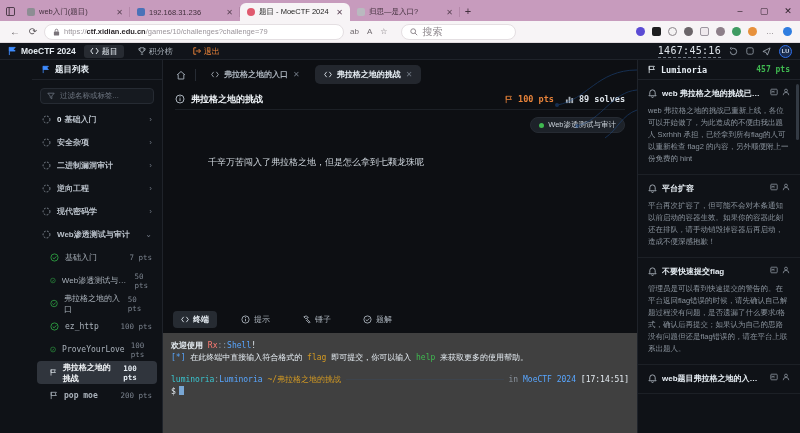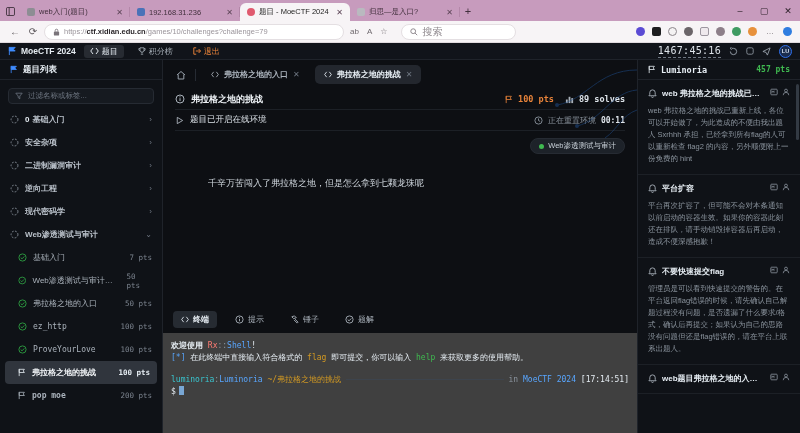--- a/index.html
+++ b/index.html
@@ -36,21 +36,21 @@
   .navitem { display:flex; align-items:center; gap:3px; font-size:8px; color:#aab2bb; padding:1px 6px; border-radius:3px; }
   .navitem.active { background:#272b32; color:#e6edf3; }
   .navitem.danger { color:#e8833a; }
   .hdr-right { margin-left:auto; display:flex; align-items:center; gap:8px; }
   .timer { font-size:10px; color:#dde3e9; border-bottom:1px dashed #6e7681; padding-bottom:1px; letter-spacing:.3px; }
   .hicon { color:#9aa3ad; display:flex; }
   .avatar { width:13px; height:13px; border-radius:50%; border:1.5px solid #2f6feb; background:#1b2d4f; color:#dbe6f5; font-size:5.5px; font-weight:bold; display:flex; align-items:center; justify-content:center; }
 
   
   .app-body { display:flex; height:373px; }
-  .left { width:163px; border-right:1px solid #1f232a; background:#0f1217; display:flex; flex-direction:column; }
+  .left { width:163px; border-right:1px solid #1f232a; background:#0f1217; display:flex; flex-direction:column;padding-left:32px; }
   .center { flex:1; position:relative; display:flex; flex-direction:column; background:#0d0f13; overflow:hidden; }
   .right { width:163px; border-left:1px solid #1f232a; background:#0f1217; overflow:hidden; position:relative; }
 
   
   .side-head { display:flex; align-items:center; gap:5px; height:20px; padding:0 10px; border-bottom:1px solid #1f232a; font-weight:bold; color:#e6edf3; font-size:8.5px; }
   .filter { margin:8px 8px 4px 8px; height:16px; background:#161a20; border:1px solid #262b33; border-radius:4px; display:flex; align-items:center; gap:5px; padding:0 6px; color:#6e7681; font-size:7.5px; }
   .cat, .chal { display:flex; align-items:center; gap:6px; height:23px; padding:0 10px; color:#b9c0c9; font-size:8px; }
   .cat .lbl { font-weight:bold; }
   .cat .badge { font-weight:bold; color:#e6edf3; margin-right:-3px; }
   .cat .chev { margin-left:auto; color:#6e7681; font-size:8px; }
@@ -74,21 +74,21 @@
   .ctitle { font-weight:bold; font-size:9px; color:#edf1f5; }
   .pts-org { color:#e8833a; font-weight:bold; font-size:8.5px; }
   .solves { color:#dde3e9; font-weight:bold; font-size:8.5px; }
   .envtimer { color:#8b949e; font-size:8px; display:flex; gap:4px; align-items:center; }
   .envtimer b { color:#dde3e9; }
   .tagrow { display:flex; justify-content:flex-end; padding:7px 0; }
   .tagpill { display:flex; align-items:center; gap:4px; background:#1d2229; border:1px solid #262b33; border-radius:9px; padding:2px 8px; font-size:7.5px; color:#c9d1d9; }
   .gdot { width:5px; height:5px; border-radius:50%; background:#3fb950; }
   .descr { padding:16px 0 0 33px; font-size:9px; color:#cfd6dd; }
 
-  .ptabs { display:flex; align-items:center; gap:10px; padding:5px 10px 5px 10px; }
+  .ptabs { display:flex; align-items:center; gap:16px; padding:5px 10px 5px 10px; }
   .ptab { display:flex; align-items:center; gap:4px; font-size:8px; color:#aab2bb; padding:3px 8px; border-radius:4px; }
   .ptab.active { background:#262b32; color:#e6edf3; font-weight:bold; }
   .term { flex:none; height:100px; background:#404040; padding:7px 8px; font-size:8px; line-height:1.55; }
   .t-red { color:#ff7b72; } .t-blue { color:#58a6ff; } .t-cyan { color:#39c5cf; }
   .t-org { color:#d29922; } .t-grn { color:#3fb950; } .t-dim { color:#8b949e; } .t-wht { color:#e6edf3; }
   .promptline { display:flex; align-items:center; white-space:nowrap; margin-top:9px; }
   .dashfill { flex:1; border-top:1px solid #3d444d; margin:0 5px; }
   .cursor { display:inline-block; width:5px; height:9px; background:#79a7d4; vertical-align:-1px; margin-left:3px; }
 
   .deco { position:absolute; top:0; right:0; opacity:.5; pointer-events:none; }
@@ -388,34 +388,20 @@
             <span class="pts-org mono">100 pts</span>
             <svg class="ic" width="9" height="9" viewBox="0 0 10 10" style="margin-left:6px">
                 <rect x="1" y="5" width="2" height="4" fill="#aab2bb"></rect>
                 <rect x="4" y="2" width="2" height="7" fill="#aab2bb"></rect>
                 <rect x="7" y="3.5" width="2" height="5.5" fill="#aab2bb"></rect>
               </svg>
             <span class="solves mono">89 solves</span>
           </span>
         </div>
 
-        <div class="crow">
-          <svg class="ic" width="9" height="9" viewBox="0 0 10 10">
-              <path d="M2.5 1.5l6 3.5-6 3.5z" fill="none" stroke="#aab2bb"></path>
-            </svg>
-          <span>题目已开启在线环境</span>
-          <span class="rright envtimer">
-            <svg class="ic" width="9" height="9" viewBox="0 0 10 10">
-                <circle cx="5" cy="5" r="4" fill="none" stroke="currentColor"></circle>
-                <path d="M5 2.7V5l1.8 1" fill="none" stroke="currentColor"></path>
-              </svg>
-            <span>正在重置环境</span>
-            <b class="mono">00:11</b>
-          </span>
-        </div>
 
         <div class="tagrow">
           <span class="tagpill">
             <span class="gdot"></span>
             <span>Web渗透测试与审计</span>
           </span>
         </div>
 
         <div class="descr">千辛万苦闯入了弗拉格之地，但是怎么拿到七颗龙珠呢</div>
       </div>

